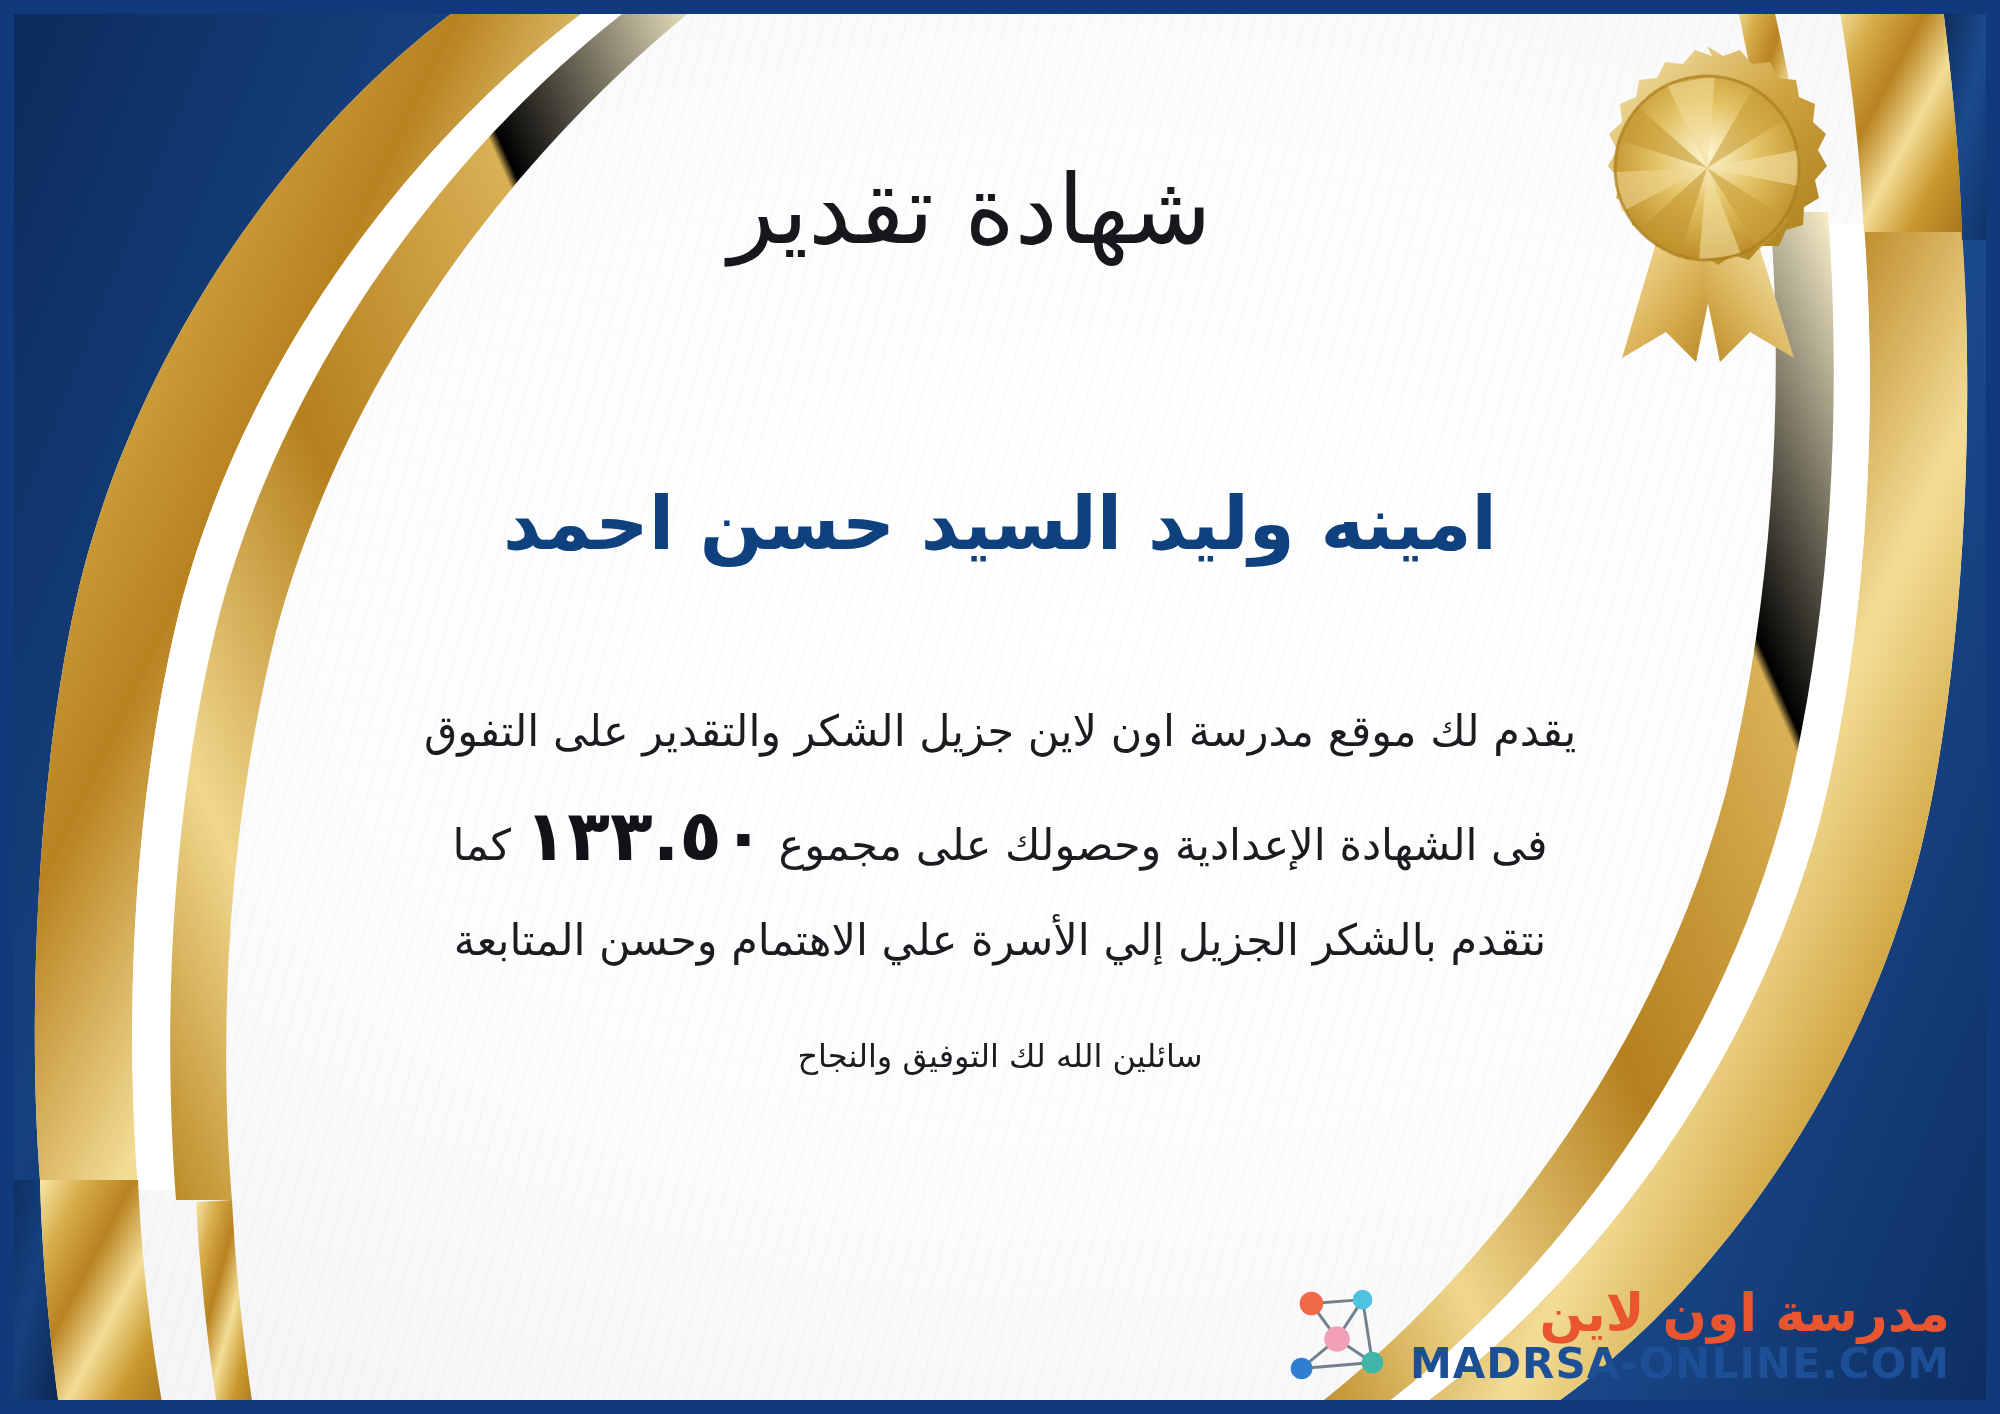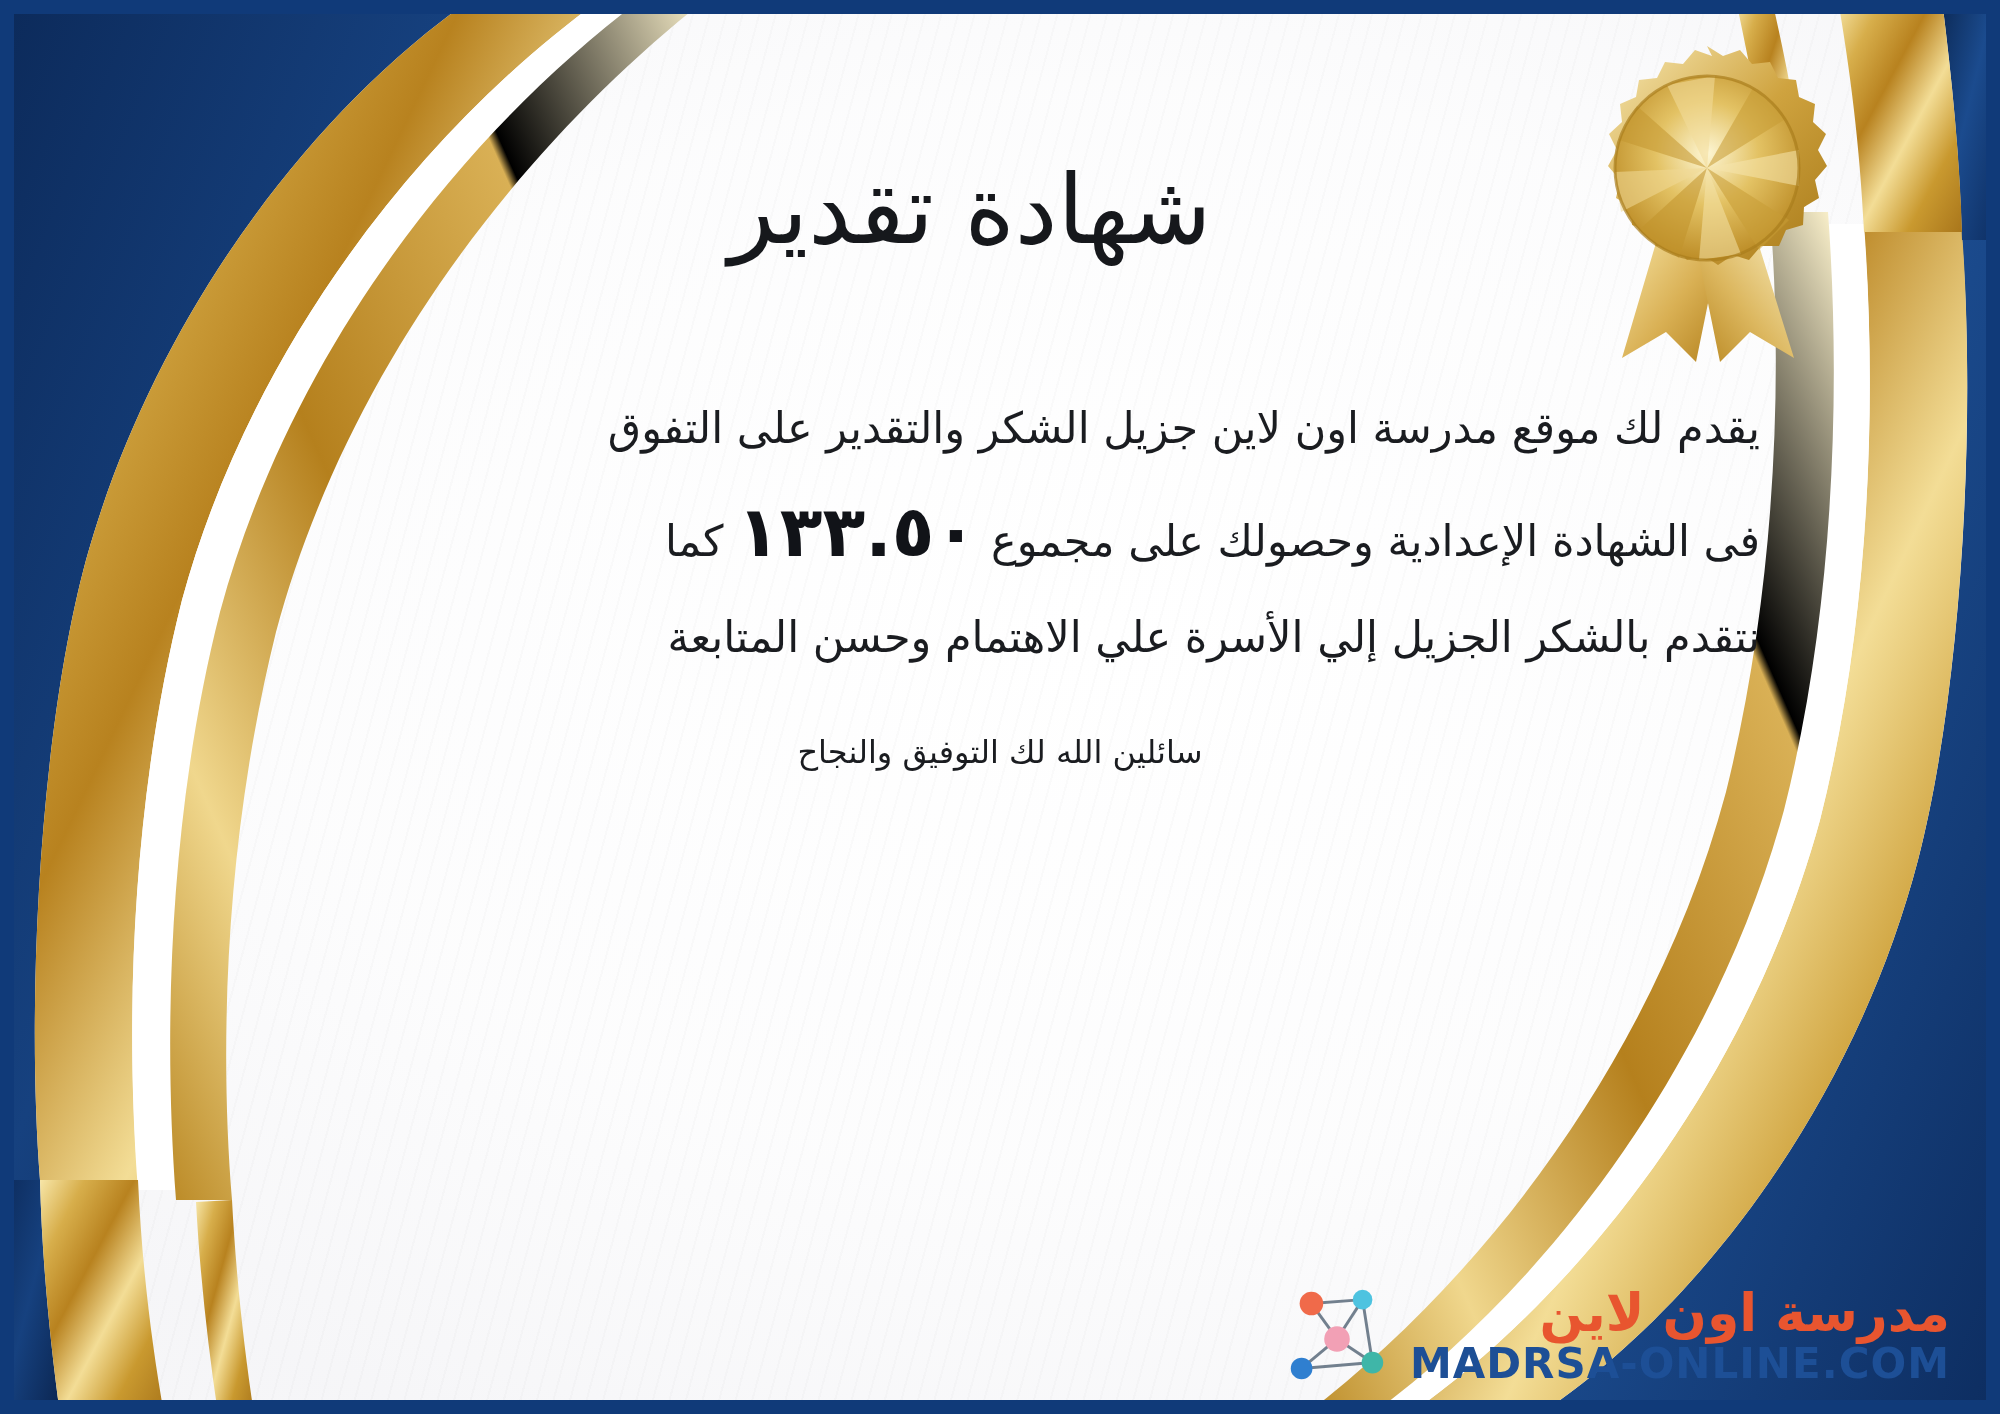--- a/index.html
+++ b/index.html
@@ -104,21 +104,20 @@
 
   .body-text {
     margin-top: 125px;
     font-size: 43px;
     line-height: 1.85;
     color: #1a1c20;
     font-weight: 400;
     max-width: 1520px;
     margin-left: auto;
     margin-right: auto;
-    text-align: right;
   }
   .body-text .score {
     font-size: 70px;
     font-weight: 700;
     letter-spacing: 1px;
     color: #111318;
   }
 
   .closing {
     margin-top: 56px;
@@ -273,20 +272,21 @@
         <path d="M0,0 L82,52 L52,82 Z" fill="#c89d36"></path>
       </g>
       <circle cx="0" cy="0" r="92" fill="none" stroke="#a97d1d" stroke-width="3" opacity="0.7"></circle>
     </g>
   </svg>
 
   <div class="content">
 
     <h1 class="title">شهادة تقدير</h1>
 
+    <div class="recipient">امينه وليد السيد حسن احمد</div>
 
     <div class="body-text">
       <div>يقدم لك موقع مدرسة اون لاين جزيل الشكر  والتقدير على التفوق</div>
       <div>
         <span>فى الشهادة الإعدادية وحصولك على مجموع</span>
         <span class="score">١٣٣.٥٠</span>
         <span>كما</span>
       </div>
       <div>نتقدم  بالشكر الجزيل إلي الأسرة علي الاهتمام وحسن المتابعة</div>
     </div>

